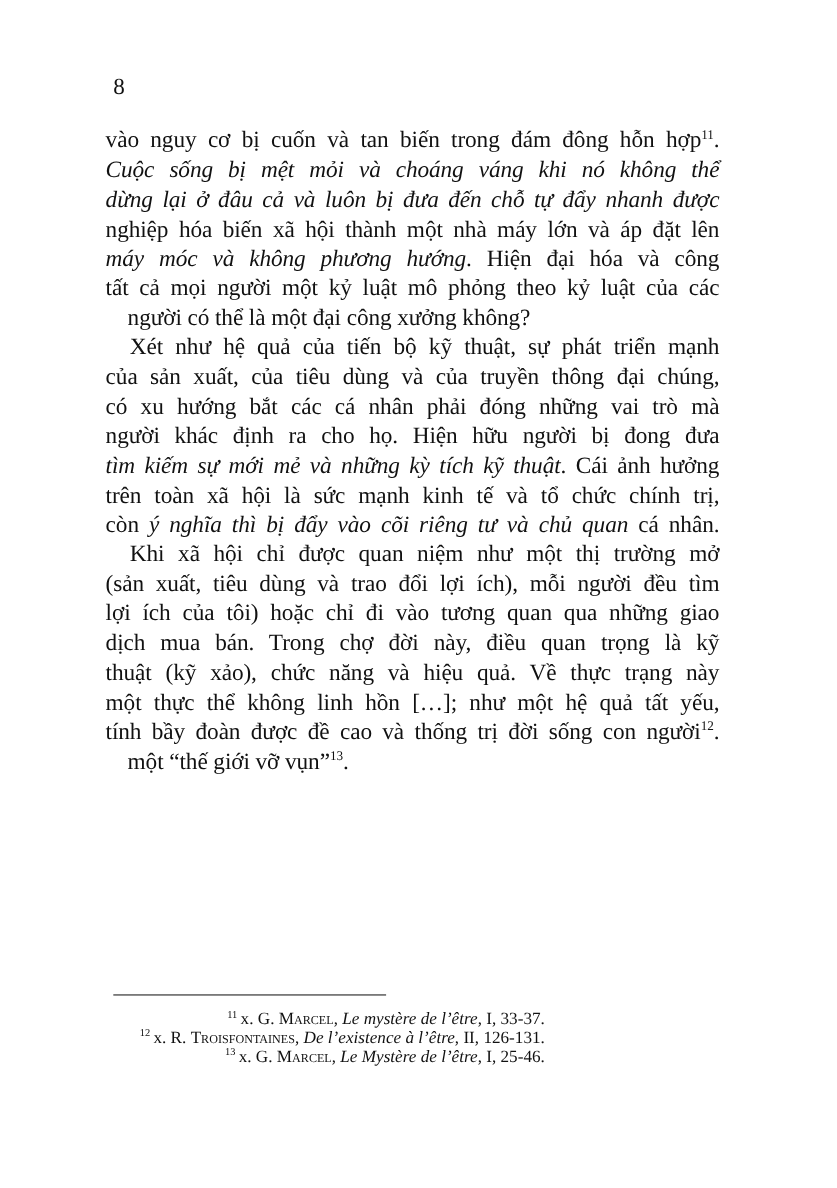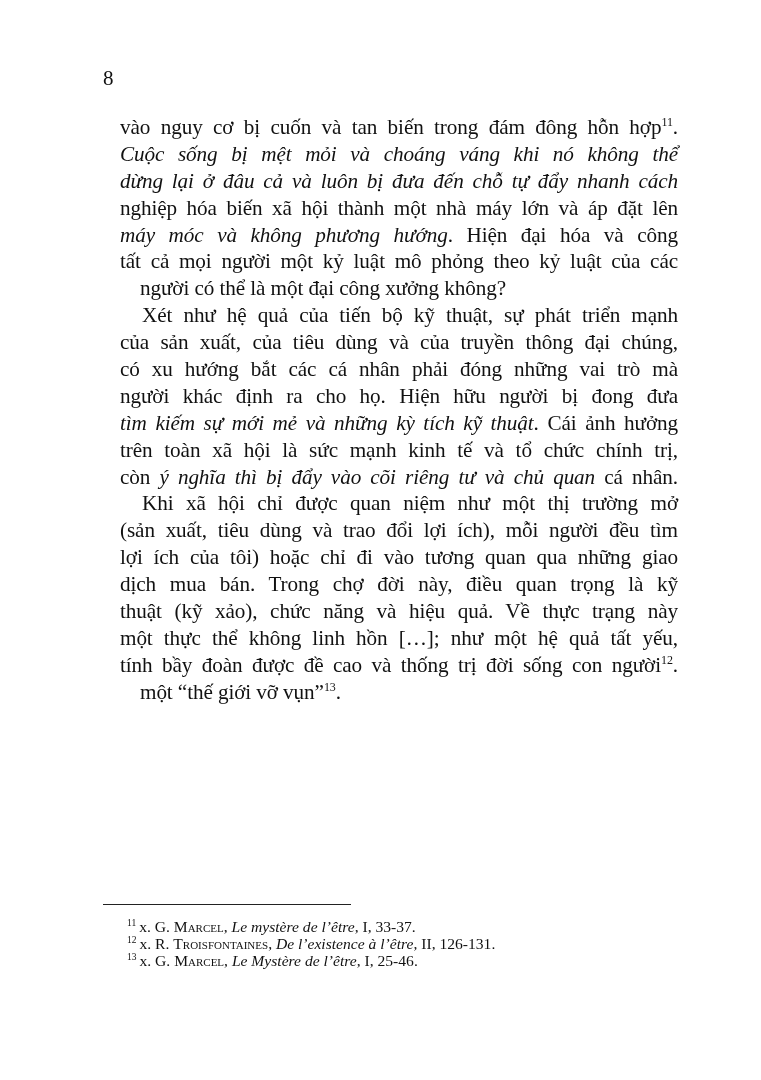--- a/index.html
+++ b/index.html
@@ -17,21 +17,21 @@
     }
     .page-number {
       position: absolute;
       left: 103px;
       top: 66px;
       font-size: 21px;
       line-height: 24px;
     }
     .body-text {
       position: absolute;
-      left: 120px;
+      left: 96px;
       top: 114px;
       width: 558px;
       font-size: 21.2px;
       line-height: 26.9px;
       text-align: justify;
       letter-spacing: -0.1px;
     }
     .line {
       display: block;
       text-align: justify;
@@ -64,39 +64,40 @@
     .footnotes {
       position: absolute;
       left: 127px;
       top: 918px;
       font-size: 15.6px;
       line-height: 17.2px;
     }
     .footnote {
       display: block;
       white-space: nowrap;
+      text-align: right;
     }
     .footnote sup {
       font-size: 9.5px;
       vertical-align: 6px;
       margin-right: 3px;
     }
     .sc {
       font-variant: small-caps;
     }
   </style>
 </head>
 <body>
 
 <div class="page-number">8</div>
 
 <div class="body-text" id="body-text">
     <div class="line"><span>vào nguy cơ bị cuốn và tan biến trong đám đông hỗn hợp</span><sup>11</sup><span>.</span></div>
     <div class="line"><i>Cuộc sống bị mệt mỏi và choáng váng khi nó không thể</i></div>
-    <div class="line"><i>dừng lại ở đâu cả và luôn bị đưa đến chỗ tự đẩy nhanh cách</i></div>
+    <div class="line"><i>dừng lại ở đâu cả và luôn bị đưa đến chỗ tự đẩy nhanh được</i></div>
     <div class="line"><span>nghiệp hóa biến xã hội thành một nhà máy lớn và áp đặt lên</span></div>
     <div class="line"><i>máy móc và không phương hướng</i><span>. Hiện đại hóa và công</span></div>
     <div class="line"><span>tất cả mọi người một kỷ luật mô phỏng theo kỷ luật của các</span></div>
     <div class="line last"><span>người có thể là một đại công xưởng không?</span></div>
     <div class="line indent-line"><span>Xét như hệ quả của tiến bộ kỹ thuật, sự phát triển mạnh</span></div>
     <div class="line"><span>của sản xuất, của tiêu dùng và của truyền thông đại chúng,</span></div>
     <div class="line"><span>có xu hướng bắt các cá nhân phải đóng những vai trò mà</span></div>
     <div class="line"><span>người khác định ra cho họ. Hiện hữu người bị đong đưa</span></div>
     <div class="line"><i>tìm kiếm sự mới mẻ và những kỳ tích kỹ thuật</i><span>. Cái ảnh hưởng</span></div>
     <div class="line"><span>trên toàn xã hội là sức mạnh kinh tế và tổ chức chính trị,</span></div>

